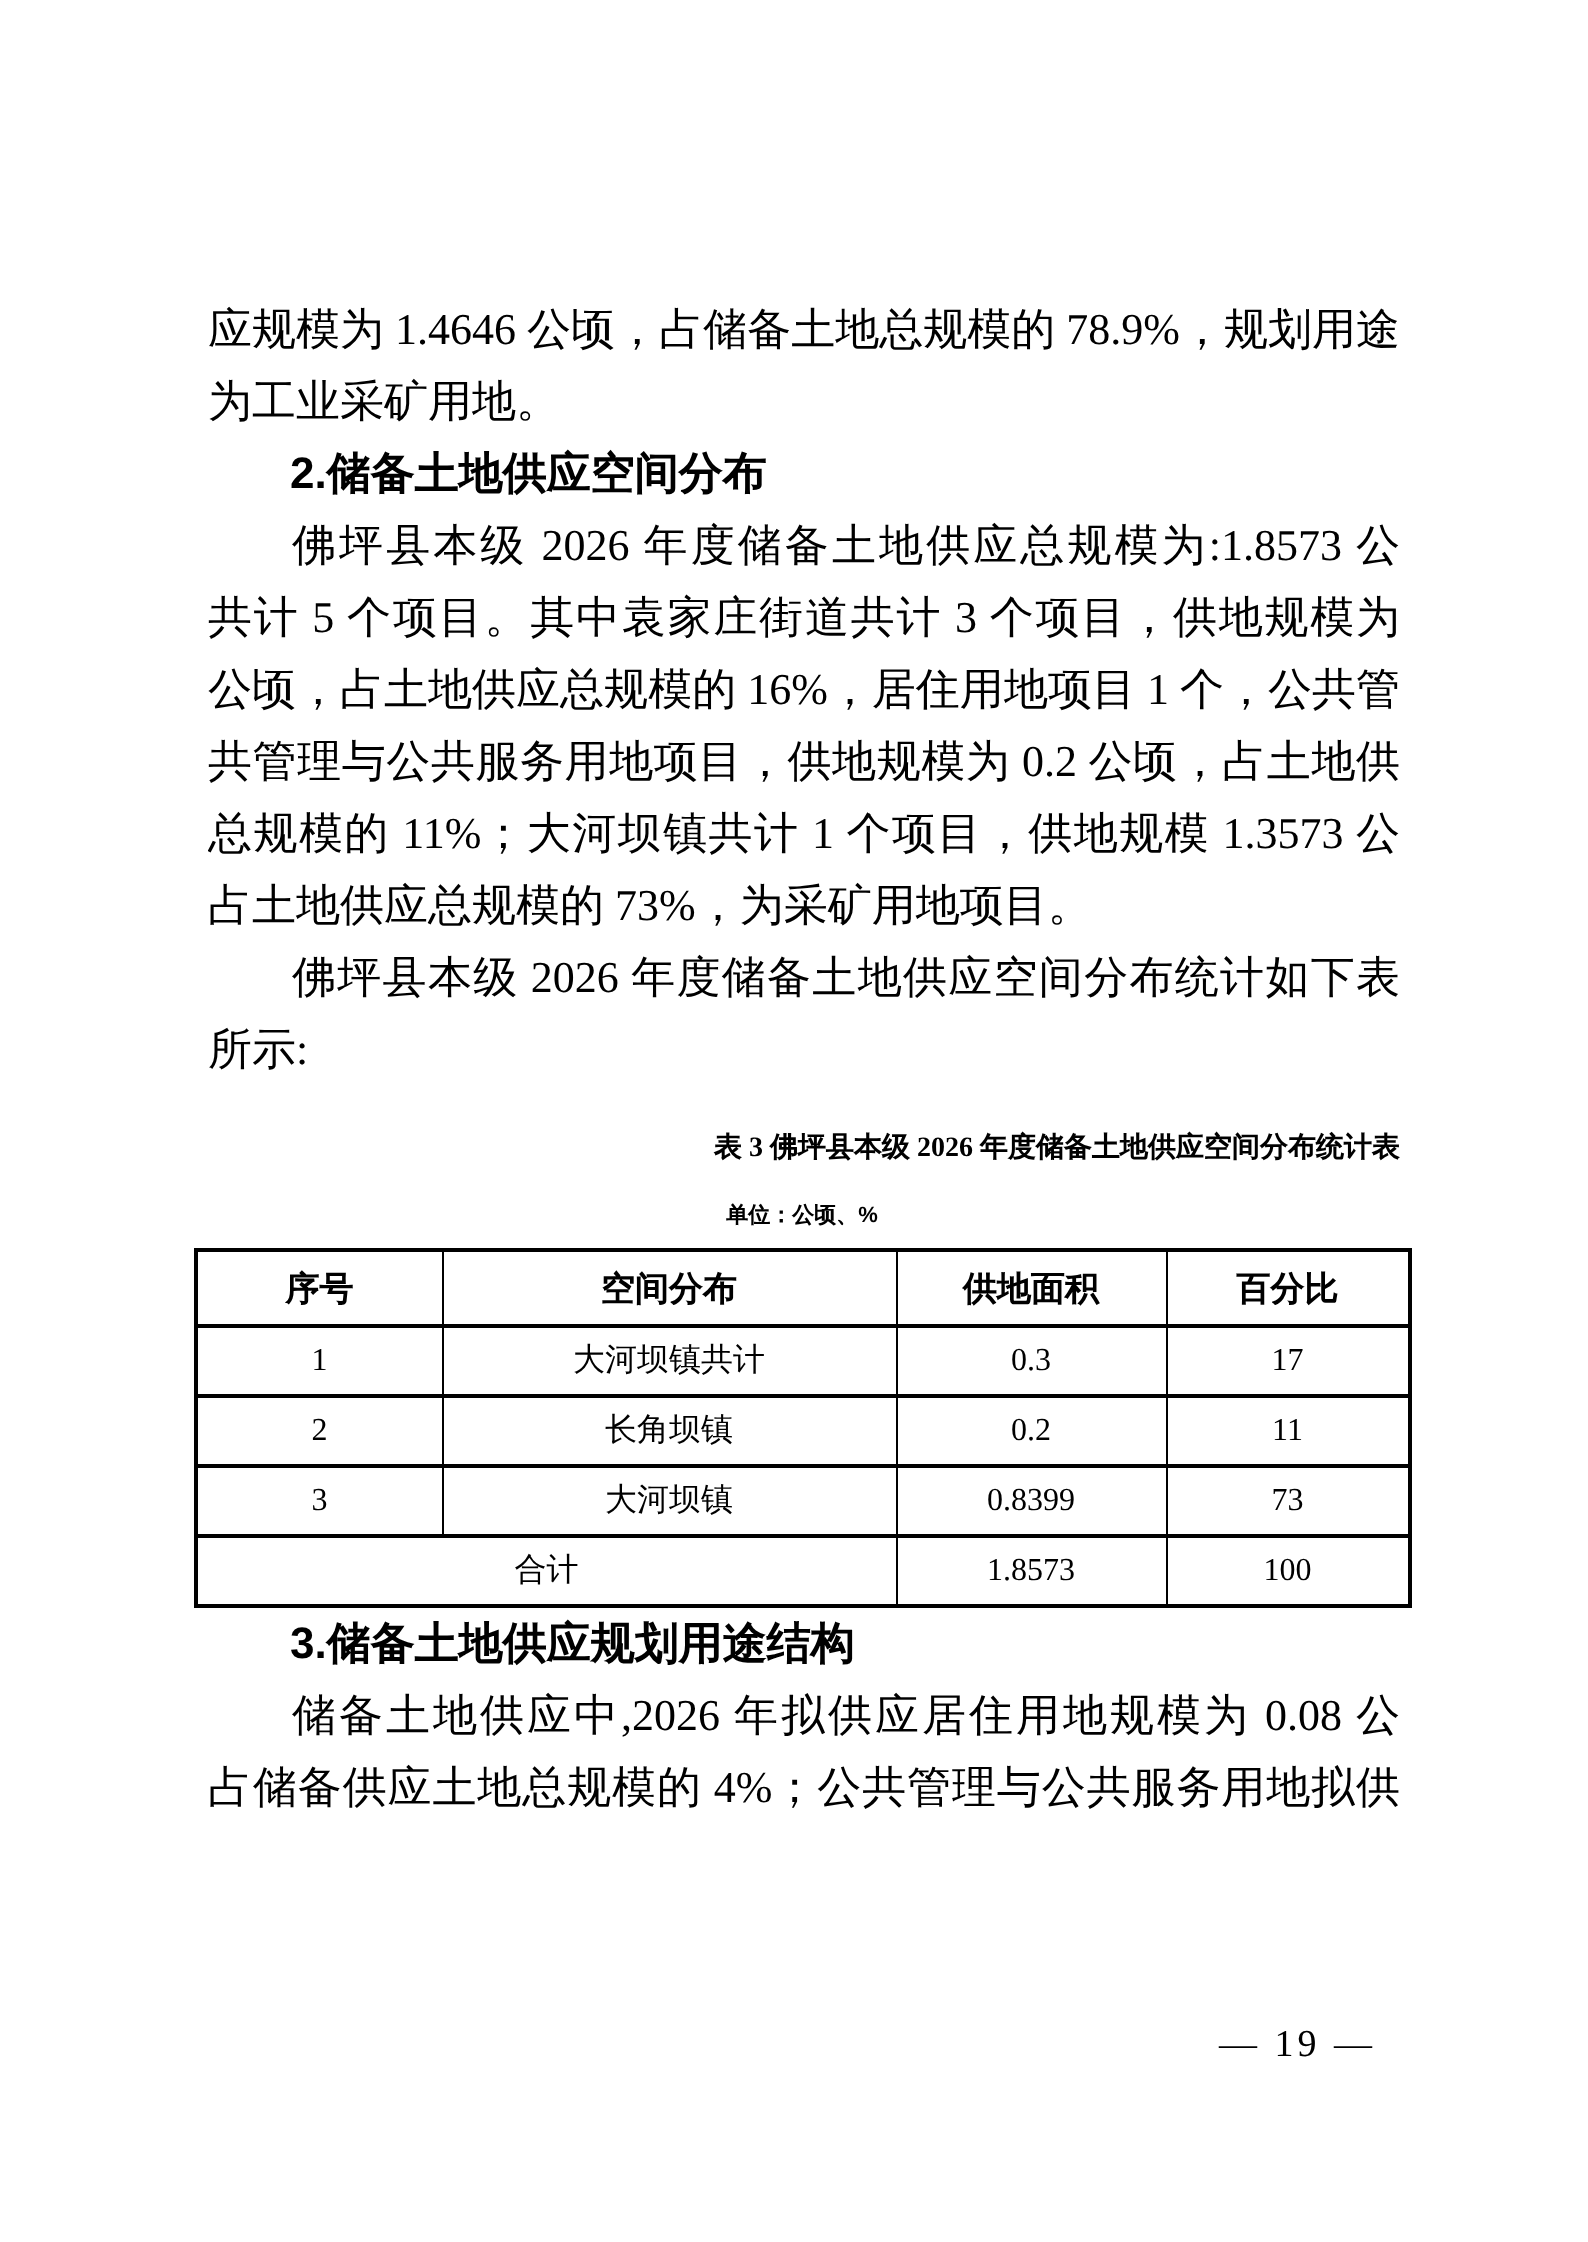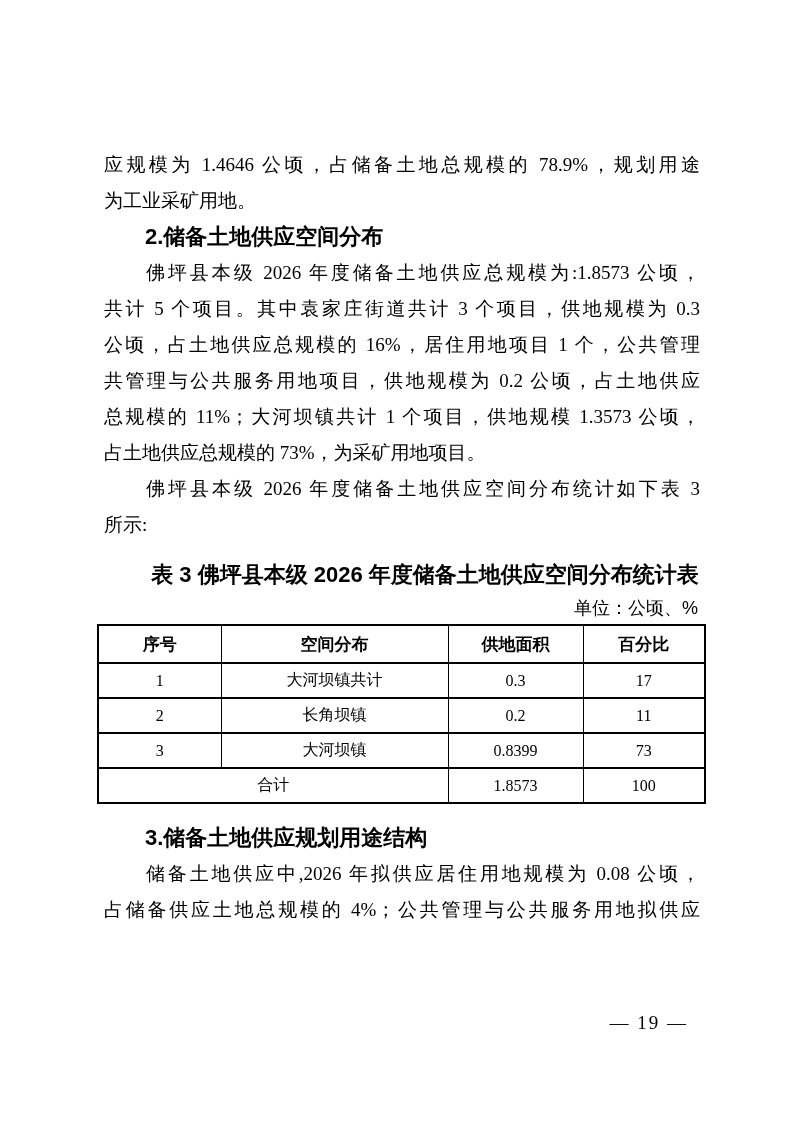--- a/index.html
+++ b/index.html
@@ -13,49 +13,49 @@
     color:#000;
     font-family:"Liberation Serif","DejaVu Serif",serif;
   }
   .content {
     position:absolute;
     left:104px; top:147px;
     width:596px;
   }
   .line {
     height:36px; line-height:36px;
-    font-size:19px;
+    font-size:22px;
     white-space:normal;
     overflow:hidden;
   }
   .just {
     text-align:justify;
     text-align-last:justify;
     text-justify:inter-character;
   }
   .ind { text-indent:42px; }
   .heading {
     height:36px; line-height:36px;
     font-size:22px; font-weight:bold;
     font-family:"Liberation Sans","DejaVu Sans",sans-serif;
     padding-left:41px;
   }
   .tbl-title {
     margin-top:12px;
     height:40px; line-height:40px;
-    font-size:22px; font-weight:bold;
-    font-family:Liberation Sans, sans-serif;
-    text-align:center;
+    font-size:14px; font-weight:bold;
+    font-family:Liberation Serif, serif;
+    text-align:right;
     padding-left:46px;
   }
   .unit-label {
     height:26px; line-height:26px;
-    font-size:18px; font-weight:normal;
+    font-size:11px; font-weight:bold;
     font-family:"Liberation Sans","DejaVu Sans",sans-serif;
-    text-align:right;
+    text-align:center;
     padding-right:2px;
   }
   table.stats {
     border-collapse:collapse;
     table-layout:fixed;
     width:607px;
     margin-left:-7px;
     margin-top:3px;
     border:2px solid #000;
   }
@@ -67,21 +67,21 @@
     vertical-align:middle;
     font-size:16px;
     font-family:"Liberation Serif","DejaVu Serif",serif;
   }
   table.stats th {
     height:38px;
     font-size:17px; font-weight:bold;
     font-family:"Liberation Sans","DejaVu Sans",sans-serif;
   }
   table.stats td { height:35px; }
-  .h3-heading { margin-top:16px; }
+  .h3-heading { }
   .page-number {
     position:absolute;
     top:1012px; right:106px;
     font-size:19px;
     letter-spacing:2px;
     font-family:"Liberation Serif","DejaVu Serif",serif;
   }
 </style>
 </head>
 <body>

